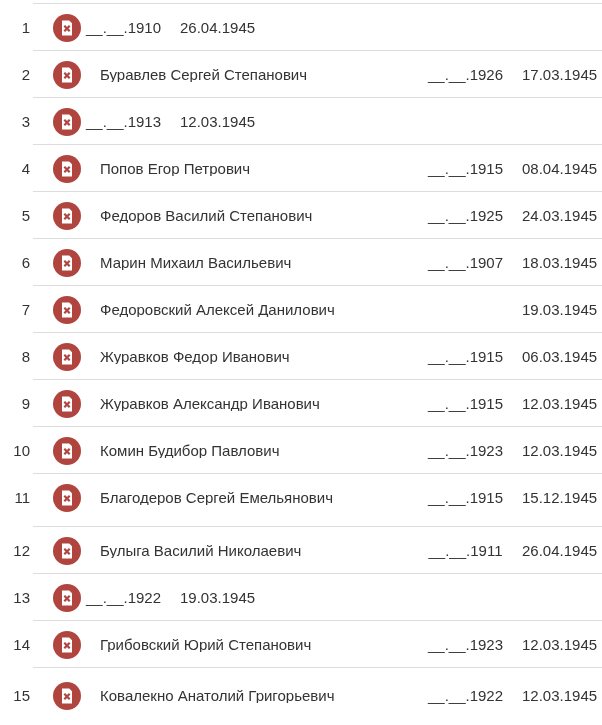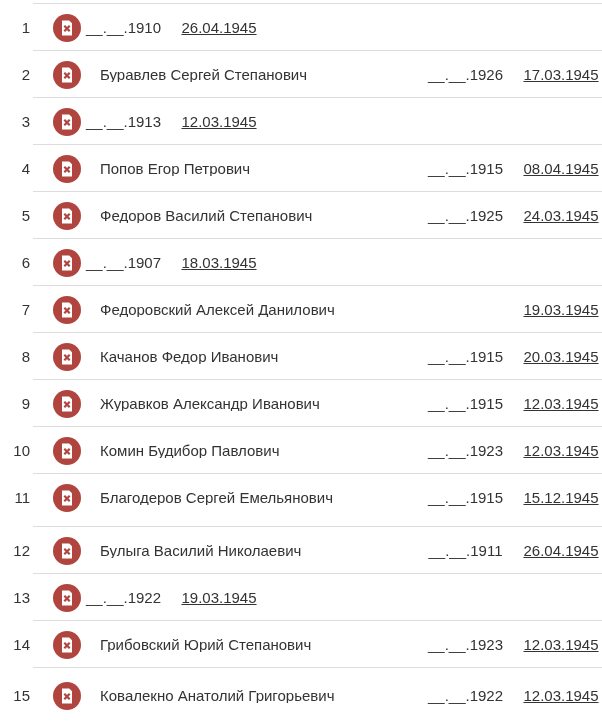--- a/index.html
+++ b/index.html
@@ -75,22 +75,21 @@
     white-space: nowrap;
   }
   .birth {
     width: 85px;
     text-align: center;
   }
   .death {
     width: 78px;
     margin-left: 14px;
     margin-right: 2px;
-    text-align: center;
-    text-decoration: underline;
+    text-align: left;
   }
 </style>
 </head>
 <body>
 
 <div class="page">
   <div class="top-divider"></div>
   <div id="rows">
       <div class="row">
     <div class="cell num">1</div>
@@ -157,20 +156,21 @@
   </div>
       <div class="row">
     <div class="cell num">6</div>
     <div class="icon-cell">
       <svg class="doc-icon" width="28" height="28" viewBox="0 0 28 28" aria-hidden="true">
         <circle class="icon-bg" cx="14" cy="14" r="14"></circle>
         <path d="M9 6.5 L16.2 6.5 L19 9.3 L19 21.5 L9 21.5 Z" fill="#ffffff"></path>
         <path class="icon-x" d="M11.3 11.7 L16.7 17.3 M16.7 11.7 L11.3 17.3"></path>
       </svg>
     </div>
+    <div class="cell name">Марин Михаил Васильевич</div>
     <div class="cell birth">__.__.1907</div>
     <div class="cell death">18.03.1945</div>
   </div>
       <div class="row">
     <div class="cell num">7</div>
     <div class="icon-cell">
       <svg class="doc-icon" width="28" height="28" viewBox="0 0 28 28" aria-hidden="true">
         <circle class="icon-bg" cx="14" cy="14" r="14"></circle>
         <path d="M9 6.5 L16.2 6.5 L19 9.3 L19 21.5 L9 21.5 Z" fill="#ffffff"></path>
         <path class="icon-x" d="M11.3 11.7 L16.7 17.3 M16.7 11.7 L11.3 17.3"></path>
@@ -182,23 +182,23 @@
   </div>
       <div class="row">
     <div class="cell num">8</div>
     <div class="icon-cell">
       <svg class="doc-icon" width="28" height="28" viewBox="0 0 28 28" aria-hidden="true">
         <circle class="icon-bg" cx="14" cy="14" r="14"></circle>
         <path d="M9 6.5 L16.2 6.5 L19 9.3 L19 21.5 L9 21.5 Z" fill="#ffffff"></path>
         <path class="icon-x" d="M11.3 11.7 L16.7 17.3 M16.7 11.7 L11.3 17.3"></path>
       </svg>
     </div>
-    <div class="cell name">Качанов Федор Иванович</div>
-    <div class="cell birth">__.__.1915</div>
-    <div class="cell death">20.03.1945</div>
+    <div class="cell name">Журавков Федор Иванович</div>
+    <div class="cell birth">__.__.1915</div>
+    <div class="cell death">06.03.1945</div>
   </div>
       <div class="row">
     <div class="cell num">9</div>
     <div class="icon-cell">
       <svg class="doc-icon" width="28" height="28" viewBox="0 0 28 28" aria-hidden="true">
         <circle class="icon-bg" cx="14" cy="14" r="14"></circle>
         <path d="M9 6.5 L16.2 6.5 L19 9.3 L19 21.5 L9 21.5 Z" fill="#ffffff"></path>
         <path class="icon-x" d="M11.3 11.7 L16.7 17.3 M16.7 11.7 L11.3 17.3"></path>
       </svg>
     </div>

